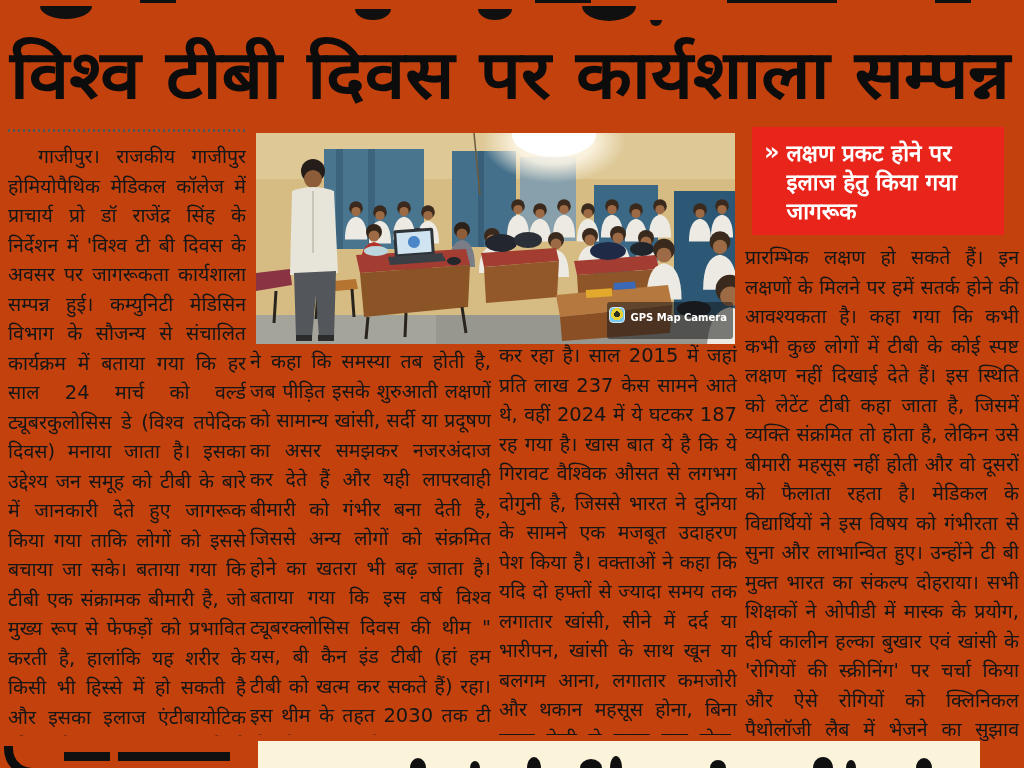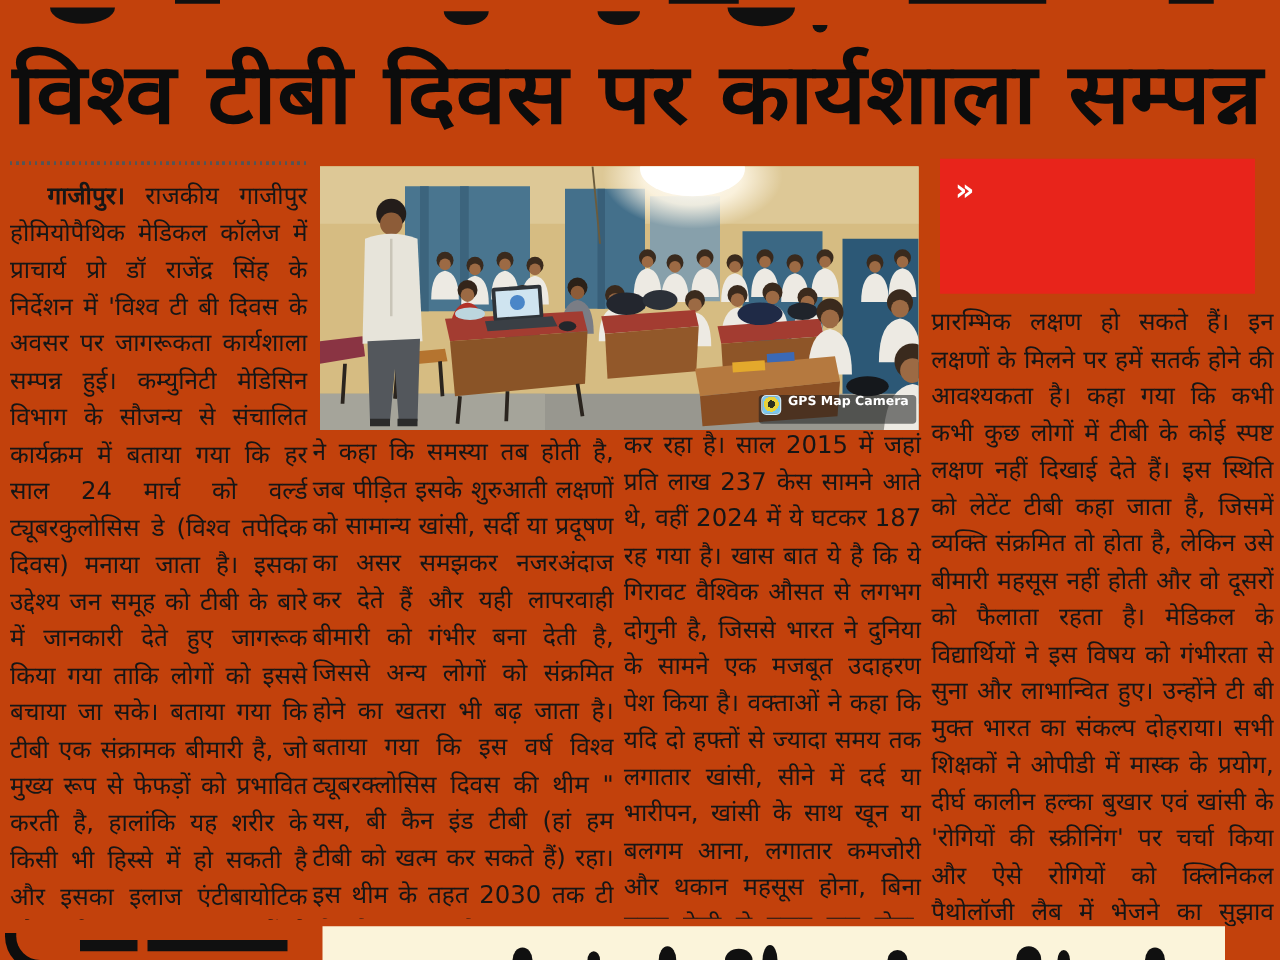--- a/index.html
+++ b/index.html
@@ -16,40 +16,40 @@
   .headline-text{font-family:"DejaVu Sans","Liberation Sans",sans-serif;
                  font-weight:bold;font-size:67px;fill:#0c0c0c;}
 
   
   .col{position:absolute;overflow:hidden;text-align:justify;
        font-size:19.5px;line-height:29.5px;font-weight:500;color:#161616;}
   .col p{margin:0;}
   .col1{left:8px;top:124px;width:238px;height:612px;}
   .col1 .body-wrap{margin-top:10px;}
   .col1 p{text-indent:30px;}
-  .lead{font-weight:bold;margin-top:28px;}
+  .lead{font-weight:normal;margin-top:28px;}
   .col2{left:250px;top:347px;width:241px;height:388px;}
   .col3{left:499px;top:341px;width:238px;height:394px;}
   .col4{left:745px;top:243px;width:274px;height:498px;}
 
   .byline{font-weight:bold;font-size:17.5px;text-align:center;line-height:24px;color:#0e0e0e;}
   .byline-rule{margin-top:5px;height:3px;
      background:repeating-linear-gradient(90deg,#555 0 2px,transparent 2px 5px);}
 
   
   .highlight{position:absolute;left:752px;top:127px;width:252px;height:108px;
      background:#e8241b;color:#ffffff;display:flex;box-sizing:border-box;
      padding:12px 10px 10px 12px;font-weight:bold;font-size:22.5px;line-height:29px;}
   .highlight .chev{margin-right:7px;font-size:24px;line-height:27px;}
 
   
   .photo{position:absolute;left:256px;top:133px;width:479px;height:211px;margin:0;
          background:#d6bc82;overflow:hidden;}
-  .gps-badge{position:absolute;right:2px;bottom:5px;height:21px;display:flex;align-items:flex-start;
-     background:rgba(25,28,30,0.55);border-radius:3px;padding:0 6px 2px 2px;}
+  .gps-badge{position:absolute;right:2px;bottom:5px;height:21px;display:flex;align-items:flex-end;
+     background:rgba(25,28,30,0.55);border-radius:3px;padding:0 6px 16px 2px;}
   .gps-icon{width:16px;height:16px;border-radius:4px;margin-right:5px;
      background:radial-gradient(circle at 50% 45%, #2b2f1e 0 3px, #e8d23a 3px 6px, #79c7ee 6px);
      border:1px solid #cfe9f7;box-sizing:border-box;}
   .gps-badge span.lbl{color:#fff;font-size:10px;font-weight:bold;white-space:nowrap;}
 
   
   .bottom-band{position:absolute;left:258px;top:741px;width:722px;height:27px;background:#fbf4da;}
 </style>
 </head>
 <body>
@@ -195,20 +195,21 @@
       </g>
     </svg>
     <div class="gps-badge">
       <span class="gps-icon"></span>
       <span class="lbl">GPS Map Camera</span>
     </div>
   </figure>
 
   <aside class="highlight">
     <span class="chev">»</span>
+    <span>लक्षण प्रकट होने पर इलाज हेतु किया गया जागरूक</span>
   </aside>
 
   <div class="col col2">
     <p>ने कहा कि समस्या तब होती है, जब पीड़ित इसके शुरुआती लक्षणों को सामान्य खांसी, सर्दी या प्रदूषण का असर समझकर नजरअंदाज कर देते हैं और यही लापरवाही बीमारी को गंभीर बना देती है, जिससे अन्य लोगों को संक्रमित होने का खतरा भी बढ़ जाता है। बताया गया कि इस वर्ष विश्व ट्यूबरक्लोसिस दिवस की थीम " यस, बी कैन इंड टीबी (हां हम टीबी को खत्म कर सकते हैं) रहा।  इस थीम के तहत  2030 तक टी बी को खत्म करने का लक्ष्य रखा गया है। टीबी के खिलाफ लड़ाई में भारत साल दर साल बड़ी कामयाबी हासिल</p>
   </div>
   <div class="col col3">
     <p>कर रहा है। साल 2015 में जहां प्रति लाख 237 केस सामने आते थे, वहीं 2024 में ये घटकर 187 रह गया है। खास बात ये है कि ये गिरावट वैश्विक औसत से लगभग दोगुनी है, जिससे भारत ने दुनिया के सामने एक मजबूत उदाहरण पेश किया है। वक्ताओं ने कहा कि यदि दो हफ्तों से ज्यादा समय तक लगातार खांसी, सीने में दर्द या भारीपन, खांसी के साथ खून या बलगम आना, लगातार कमजोरी और थकान महसूस होना, बिना वजह तेजी से वजन कम होना, हल्का बुखार और रात में ज्यादा पसीना आना की समस्याएं टीबी के</p>
   </div>
   <div class="col col4">
     <p>प्रारम्भिक लक्षण हो सकते हैं। इन लक्षणों के मिलने पर हमें सतर्क होने की आवश्यकता है। कहा गया कि कभी कभी कुछ लोगों में टीबी के कोई स्पष्ट लक्षण नहीं दिखाई देते हैं। इस स्थिति को लेटेंट टीबी कहा जाता है, जिसमें व्यक्ति संक्रमित तो होता है, लेकिन उसे बीमारी महसूस नहीं होती और वो दूसरों को फैलाता रहता है। मेडिकल के विद्यार्थियों ने इस विषय को गंभीरता से सुना और लाभान्वित हुए। उन्होंने टी बी मुक्त भारत का संकल्प दोहराया। सभी शिक्षकों ने ओपीडी में मास्क के प्रयोग, दीर्घ कालीन हल्का बुखार एवं खांसी के 'रोगियों की स्क्रीनिंग' पर चर्चा किया और ऐसे रोगियों को क्लिनिकल पैथोलॉजी लैब में भेजने का सुझाव दिया ताकि टीबी की शीघ्र पहचान हो सके।</p>

